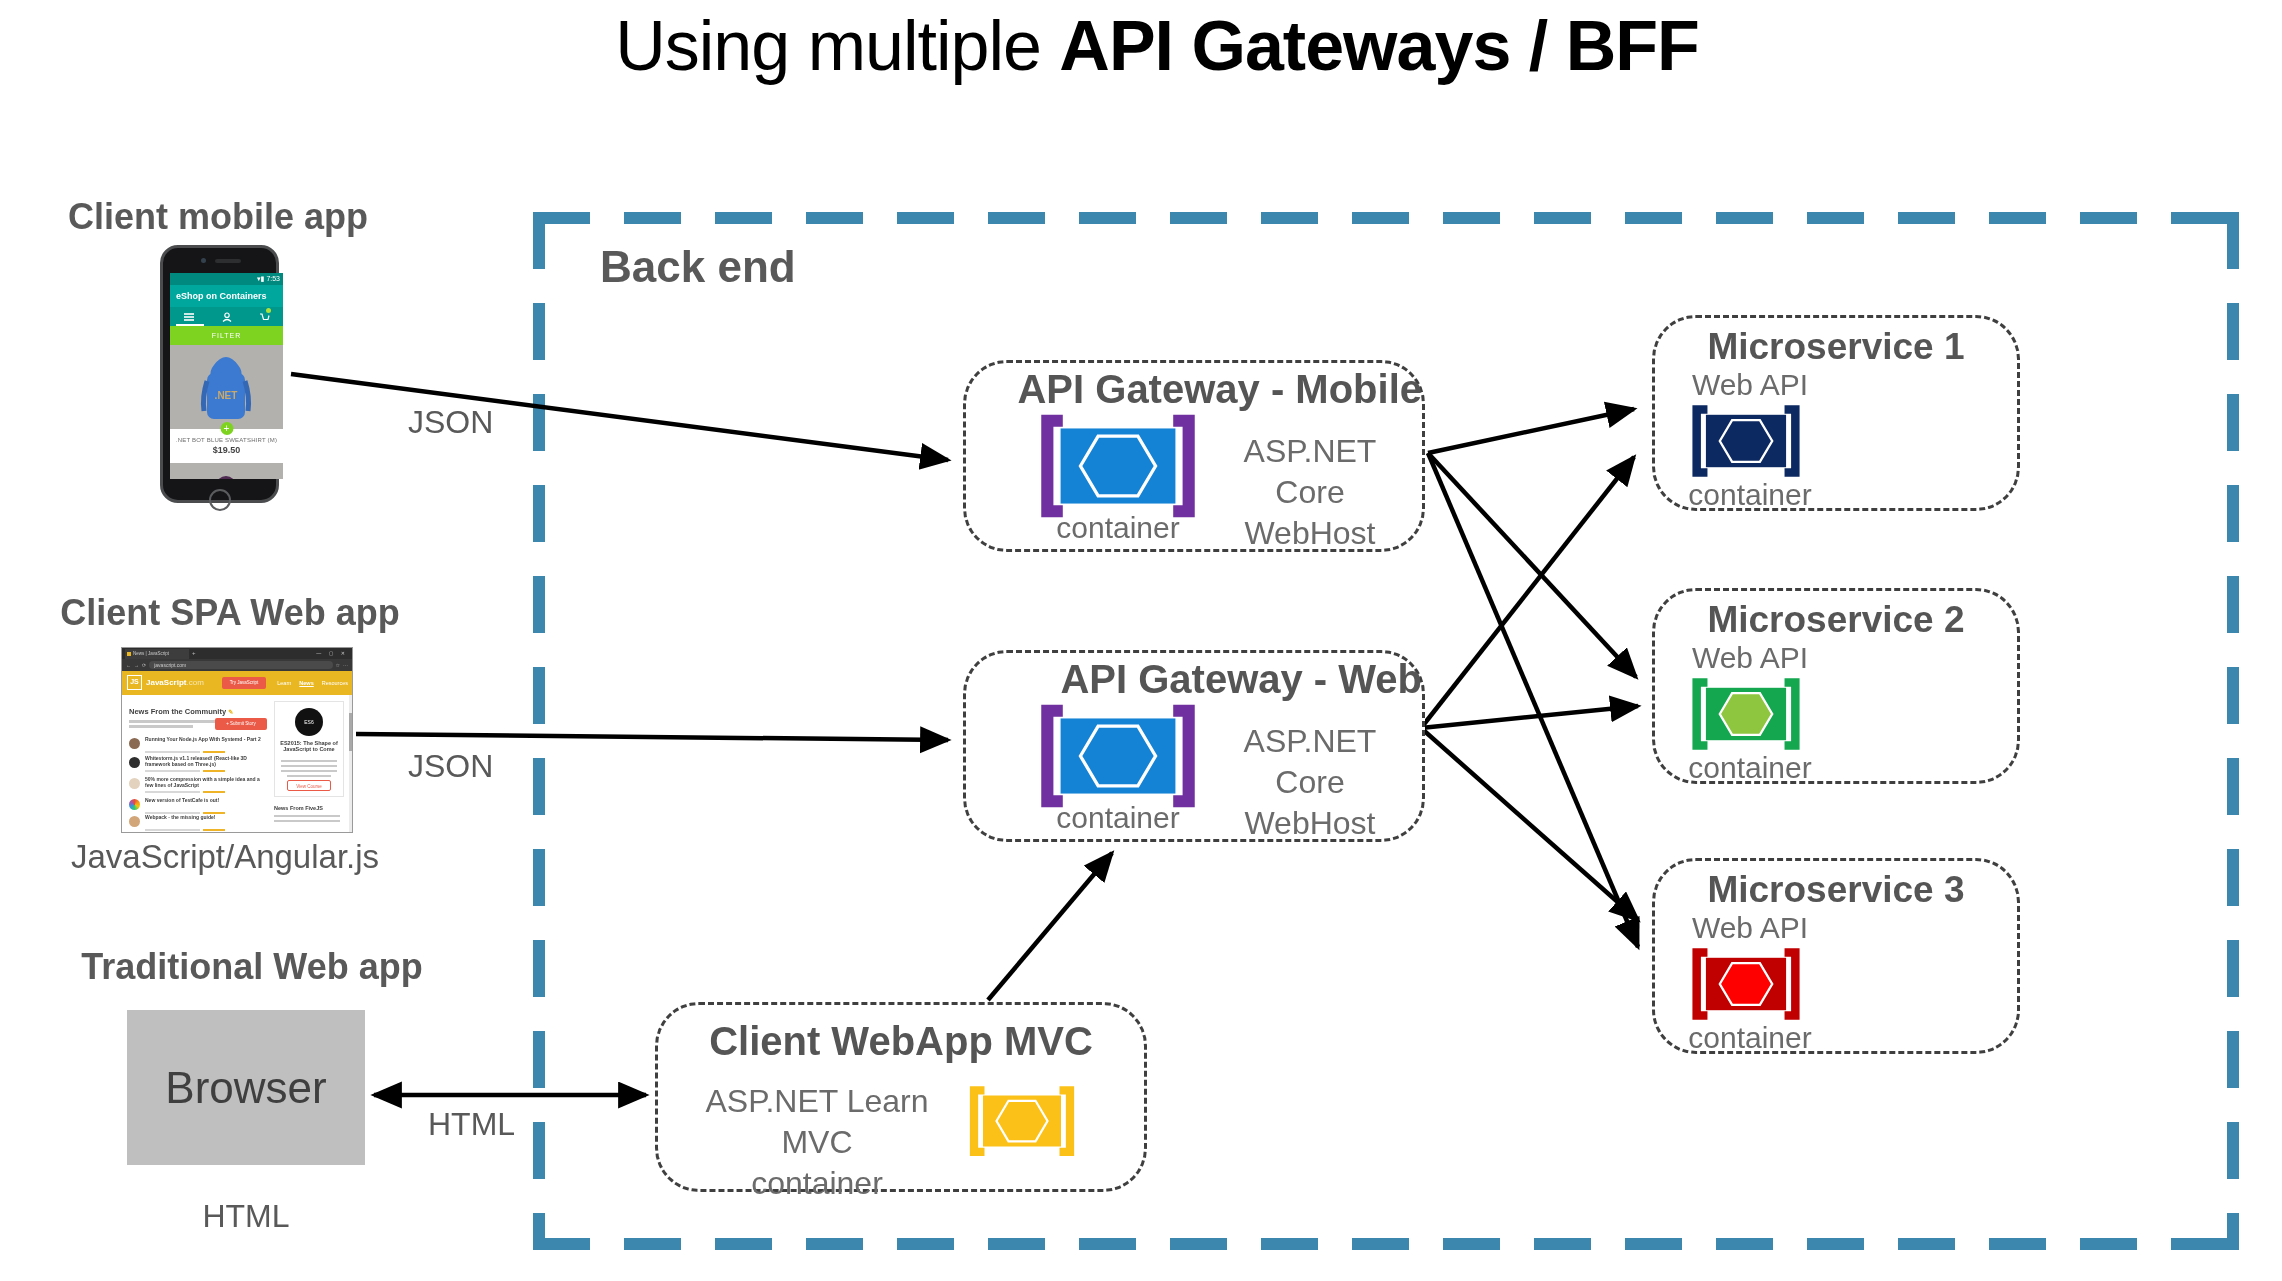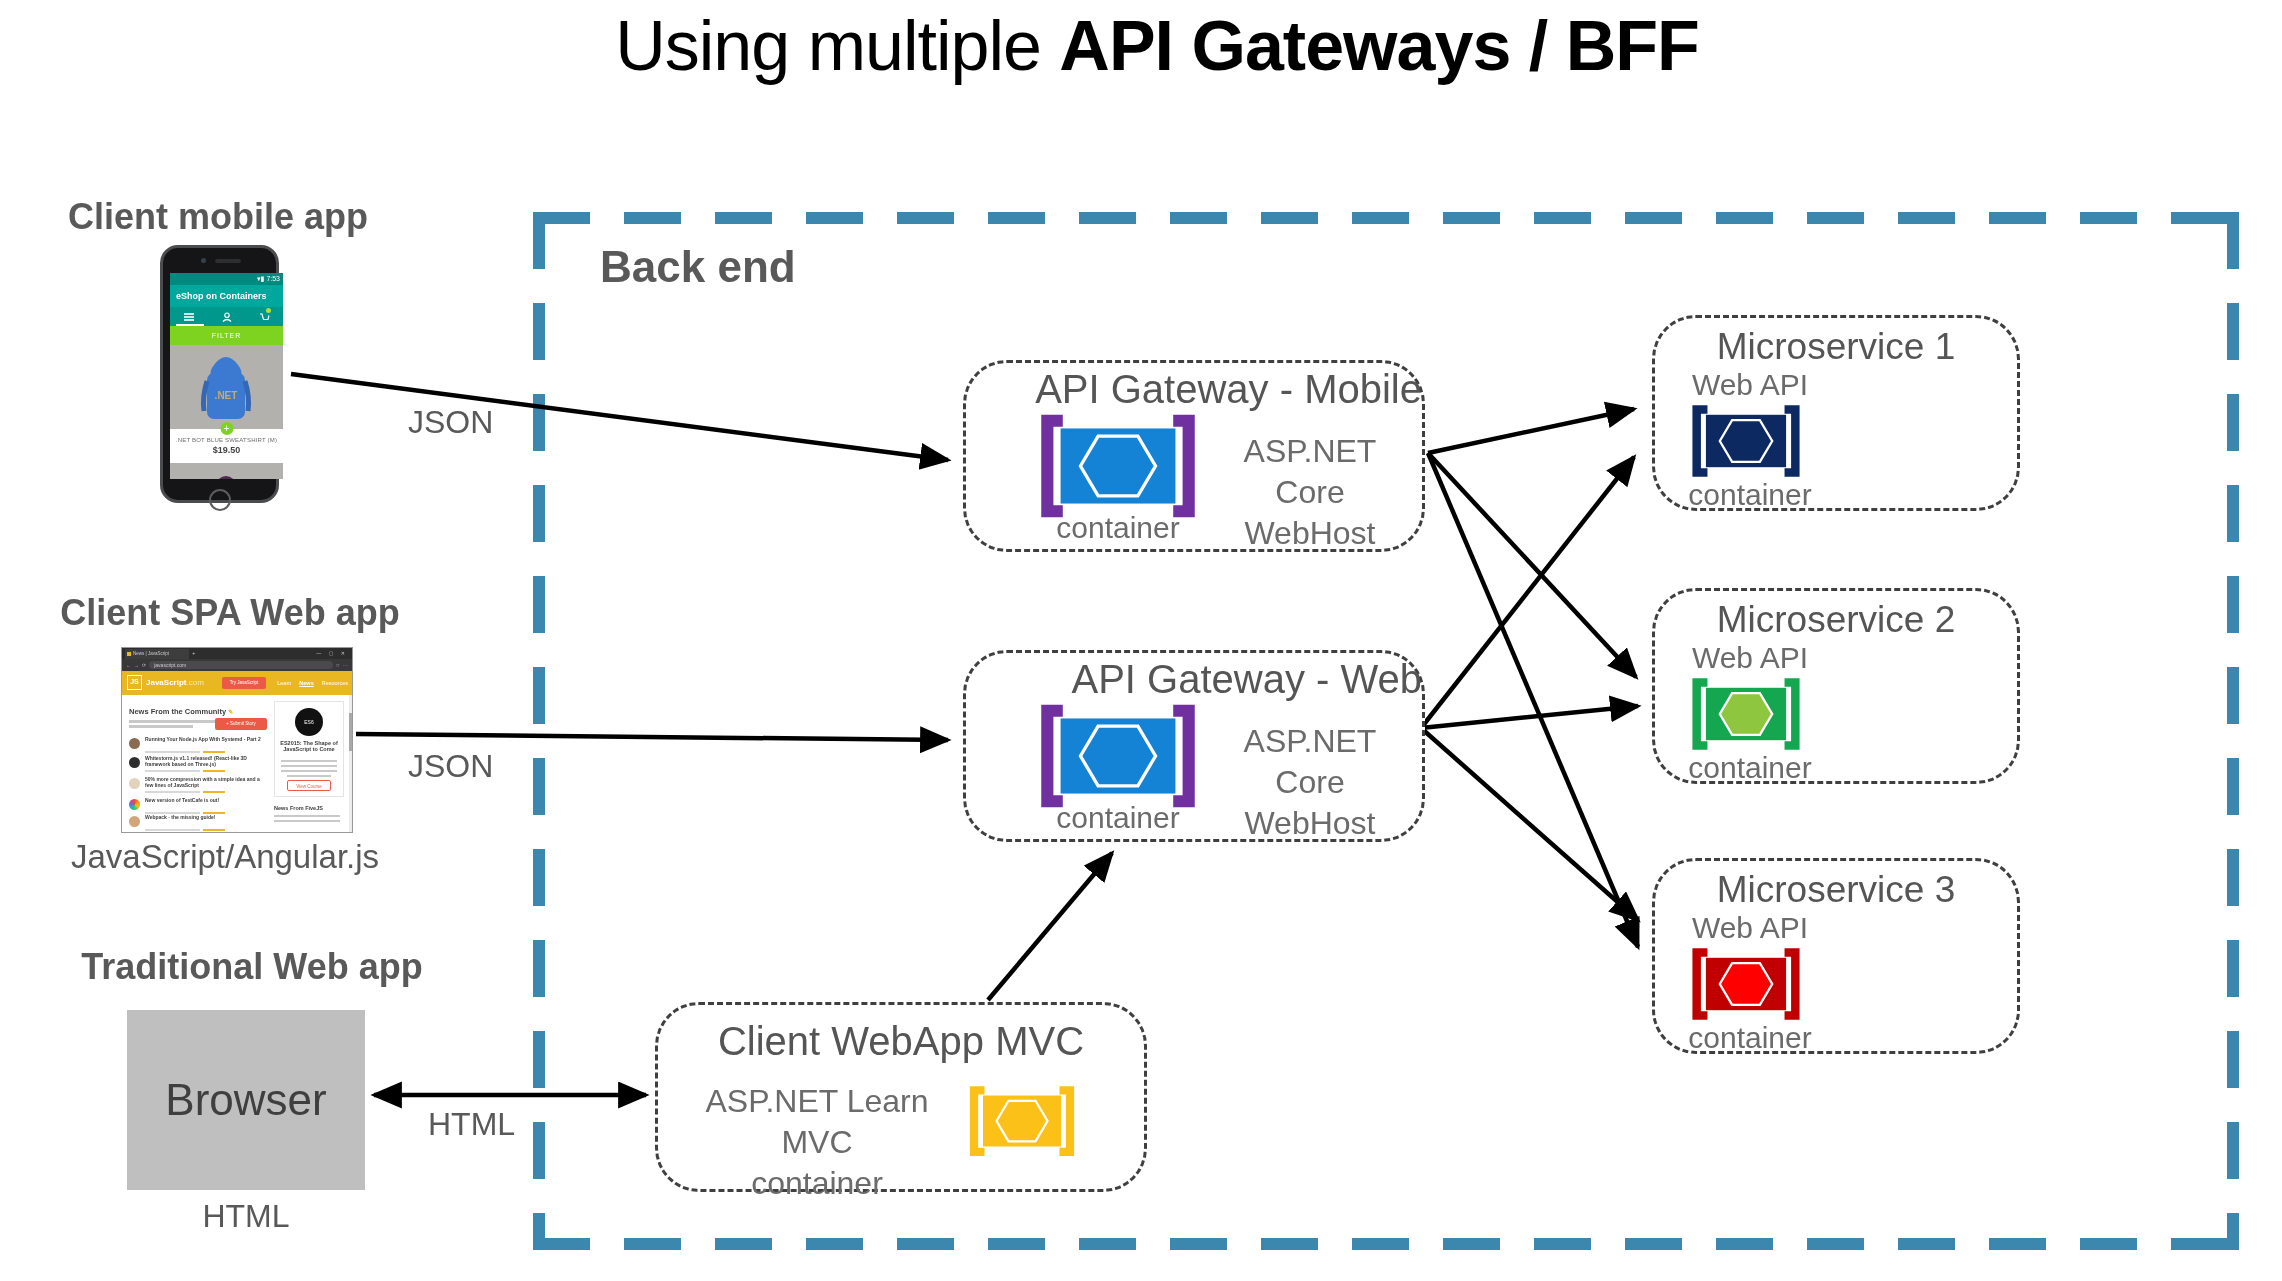--- a/index.html
+++ b/index.html
@@ -25,21 +25,21 @@
     background-position:0 0,0 100%,0 0,100% 0;
     background-repeat:no-repeat;}
   .backend-label{left:600px;top:242px;font-size:44px;font-weight:700;color:#595959;z-index:2;}
 
   
   .arrows{left:0;top:0;width:2282px;height:1281px;z-index:2;pointer-events:none;}
 
   
   .node{position:absolute;border:3px dashed #3f3f3f;border-radius:44px;background:#fff;
         box-sizing:border-box;z-index:3;}
-  .node h2{margin:0;font-size:40px;font-weight:400;color:#555;text-align:center;}
+  .node h2{margin:0;font-size:40px;font-weight:700;color:#555;text-align:center;}
   .gray{color:#6b6b6b;}
 
   .gw{left:963px;width:462px;height:192px;}
   .gw h2{margin-top:4px;text-align:right;}
   .gw .icon{position:absolute;left:49px;top:50px;width:206px;height:106px;}
   .gw .containerlbl{position:absolute;left:49px;top:148px;width:206px;text-align:center;font-size:30px;}
   .gw .tech{position:absolute;left:244px;top:68px;width:200px;text-align:center;font-size:32px;line-height:41px;}
 
   .ms{left:1652px;width:368px;height:196px;}
   .ms h2{margin-top:8px;font-size:37px;}
@@ -115,21 +115,21 @@
   .s-ctitle{position:absolute;left:3px;top:38px;width:62px;font-size:5.5px;font-weight:700;color:#3c3c3c;
             text-align:center;line-height:6px;}
   .s-view{position:absolute;left:50%;bottom:5px;transform:translateX(-50%);width:44px;height:11px;
           border:1px solid #ea5a47;border-radius:2px;color:#ea5a47;font-size:4.5px;line-height:11px;text-align:center;
           box-sizing:border-box;}
   .s-fivejs{position:absolute;left:152px;top:110px;width:70px;font-size:5.5px;font-weight:700;color:#3c3c3c;}
   .s-scroll{position:absolute;right:0;top:0;width:3px;height:137px;background:#ececec;}
   .s-thumb{position:absolute;right:0;top:18px;width:3px;height:38px;background:#a9a9a9;}
 
   
-  .browser-box{left:127px;top:1010px;width:238px;height:180px;background:#bfbfbf;z-index:3;
+  .browser-box{left:127px;top:1010px;width:238px;height:155px;background:#bfbfbf;z-index:3;
                display:flex;align-items:center;justify-content:center;font-size:44px;color:#3f3f3f;}
 </style>
 </head>
 <body>
 
 <h1 class="abs main-title" style="margin:0;">
   <span class="reg">Using multiple </span><span class="b">API Gateways / BFF</span>
 </h1>
 
 <div class="abs backend"></div>

